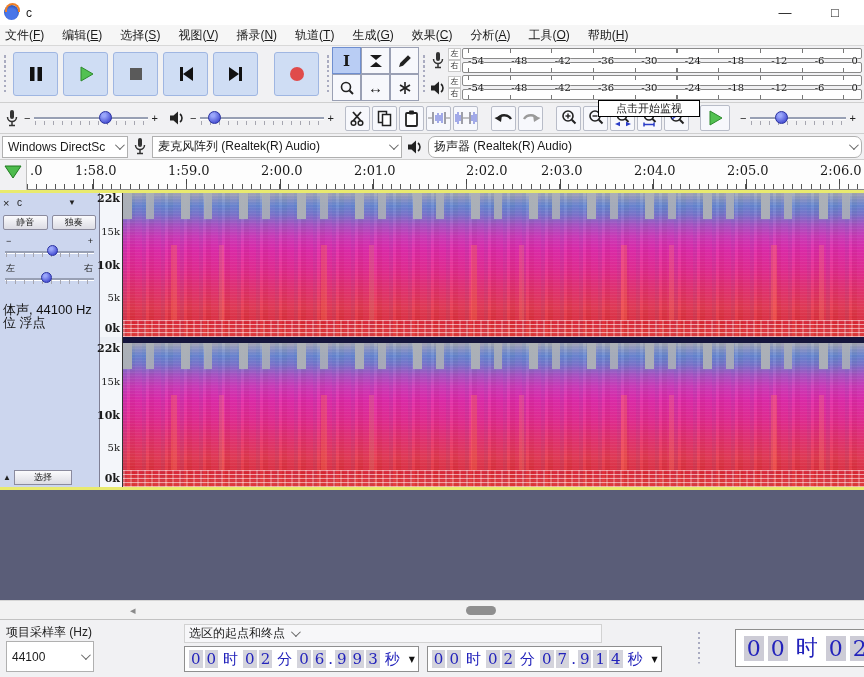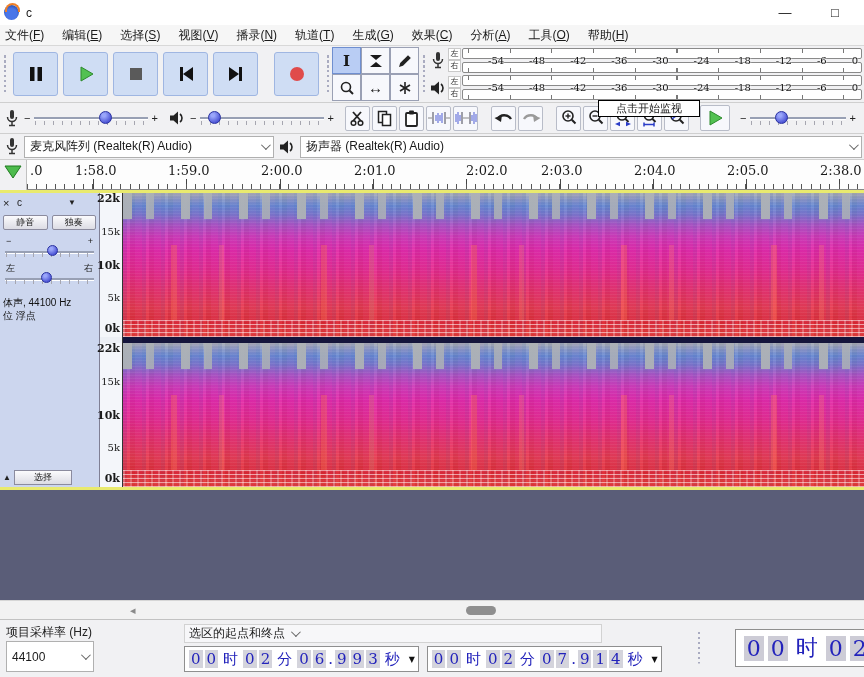--- a/index.html
+++ b/index.html
@@ -41,21 +41,21 @@
   
   .meters { flex:1; display:flex; flex-direction:column; justify-content:center; gap:1px; padding:1px 2px 1px 0;}
   .meterrow { display:flex; align-items:center; height:27px; }
   .meterrow .micon { width:20px; display:flex; justify-content:center; }
   .chl { display:flex; flex-direction:column; justify-content:center; width:13px; }
   .chl span { font-size:8px; line-height:10px; color:#333; border:1px solid #c9c9c9; background:#fff; text-align:center;}
   .meter { position:relative; flex:1; height:25px; margin-left:1px; }
   .mbar { position:absolute; left:0; right:0; height:11px; background:#fff; border:1px solid #8a8a8a; border-radius:2px;}
   .mbar.t { top:0; } .mbar.b { bottom:0; }
   .mnums { position:absolute; left:6px; right:4px; top:0; bottom:0; display:flex; justify-content:space-between;
-           align-items:center;margin-left:20px; }
+           align-items:center; }
   .mnums span { font-size:10px; font-family:"DejaVu Serif", serif; color:#111; text-shadow:0 0 2px #fff,0 0 2px #fff; z-index:2;}
   .mtick { position:absolute; left:6px; right:4px; height:4px; background:repeating-linear-gradient(90deg,#777 0 1px, rgba(0,0,0,0) 1px 41.7px); }
   .mtick.t { top:1px; } .mtick.b { bottom:1px; }
   .tooltip { position:absolute; left:598px; top:54px; width:102px; height:17px; background:#fff; border:1px solid #000;
              font-size:11px; line-height:15px; text-align:center; z-index:9; }
   
   .hslider { display:flex; align-items:center; gap:4px; }
   .hslider .pm { font-size:11px; color:#222; line-height:10px; }
   .rail { position:relative; height:14px; }
   .rail::before { content:""; position:absolute; left:0; right:0; top:6px; height:2px; background:#98a0b4; box-shadow:0 1px 0 #fff;}
@@ -95,21 +95,21 @@
   .tclose { width:12px; font-size:11px; line-height:12px; color:#222; }
   .tname { flex:1; font-size:10px; padding-left:2px; }
   .tcaret { font-size:8px; color:#222; margin-right:20px; }
   .tbtns { display:flex; gap:4px; margin-top:5px; }
   .sbtn { flex:1; height:15px; font-size:9px; line-height:13px; text-align:center;
           background:linear-gradient(#fbfbfd,#dcdce4); border:1px solid #8b8b9e; border-radius:2px; color:#222;}
   .pslider { margin-top:7px; position:relative; padding:0 2px; }
   .pslider .ends { display:flex; justify-content:space-between; font-size:9px; line-height:8px; padding:0 1px; color:#222;}
   .pslider .rail { height:12px; }
   .pslider .thumb { width:11px; height:11px; }
-  .tinfo { margin-top:12px; line-height:13px; font-size:10px; color:#111; white-space:nowrap; overflow:hidden;}
+  .tinfo { margin-top:19px; line-height:13px; font-size:13px; color:#111; white-space:nowrap; overflow:hidden;}
   .tfoot { position:absolute; bottom:2px; left:3px; right:3px; display:flex; align-items:center; gap:3px;}
   .collapse { font-size:8px; color:#222; }
   .selbtn { width:58px; height:15px; font-size:9px; line-height:13px; text-align:center;
             background:linear-gradient(#fbfbfd,#dcdce4); border:1px solid #8b8b9e; }
   .truler { width:23px; background:#f4f6fa; border-right:1px solid #333; display:flex; flex-direction:column; }
   .rch { position:relative; height:144px; font-family:"DejaVu Serif", serif; font-size:10px; }
   .rch span { position:absolute; right:2px; }
   .rch .b { font-weight:bold; font-size:11px; }
   .rsep { height:6px; background:#eceff5; }
   .tspecs { flex:1; display:flex; flex-direction:column; }
@@ -467,39 +467,43 @@
     <div class="hslider" style="flex:1; margin:0 8px 0 10px;">
       <span class="pm">−</span>
       <div class="rail" style="flex:1;">
           <div class="thumb" style="left:33%;"></div>
         </div>
       <span class="pm">+</span>
     </div>
   </div>
 
   <div class="trow trow3">
+    <div class="combo" style="width:126px; margin-left:2px;">
+      <span class="ctext">Windows DirectSc</span>
+        <span class="chev"></span>
+    </div>
     <span class="dicon">
       <svg width="16" height="19">
           <rect x="6" y="1" width="4" height="9" rx="2" fill="#333"></rect>
           <path d="M3.5,8 a4.5,4.5 0 0 0 9,0" fill="none" stroke="#333" stroke-width="1.5"></path>
           <line x1="8" y1="13" x2="8" y2="16" stroke="#333" stroke-width="1.5"></line>
           <line x1="5" y1="16.5" x2="11" y2="16.5" stroke="#333" stroke-width="1.5"></line>
         </svg>
     </span>
     <div class="combo" style="width:250px;">
       <span class="ctext">麦克风阵列 (Realtek(R) Audio)</span>
         <span class="chev"></span>
     </div>
     <span class="dicon">
       <svg width="18" height="16">
           <polygon points="2,5.5 5.5,5.5 10,1.5 10,14.5 5.5,10.5 2,10.5" fill="#222"></polygon>
           <path d="M12,4 a5,5 0 0 1 0,8" fill="none" stroke="#222" stroke-width="1.6"></path>
         </svg>
     </span>
-    <div class="combo" style="flex:1; margin-right:2px;">
+    <div class="combo" style="flex:1; margin-right:2px;border-radius:7px;">
       <span class="ctext">扬声器 (Realtek(R) Audio)</span>
         <span class="chev"></span>
     </div>
   </div>
 
   <div class="timeline">
     <div class="pinbtn">
       <svg width="20" height="16">
           <polygon points="2,2 18,2 10,14" fill="#4dbb4d" stroke="#1f7a1f"></polygon>
         </svg>
@@ -507,21 +511,21 @@
     <div class="ruler">
       <span class="tlabel" style="left:3px;">.0</span>
       <span class="tlabel" style="left:48px;">1:58.0</span>
       <span class="tlabel" style="left:141px;">1:59.0</span>
       <span class="tlabel" style="left:234px;">2:00.0</span>
       <span class="tlabel" style="left:327px;">2:01.0</span>
       <span class="tlabel" style="left:439px;">2:02.0</span>
       <span class="tlabel" style="left:514px;">2:03.0</span>
       <span class="tlabel" style="left:607px;">2:04.0</span>
       <span class="tlabel" style="left:700px;">2:05.0</span>
-      <span class="tlabel" style="left:793px;">2:38.0</span>
+      <span class="tlabel" style="left:793px;">2:06.0</span>
     </div>
   </div>
 
   <div class="tracks">
     <div class="focusline"></div>
     <div class="trackbody">
       <div class="tpanel">
         <div class="thead">
           <span class="tclose">×</span>
           <span class="tname">c</span>

